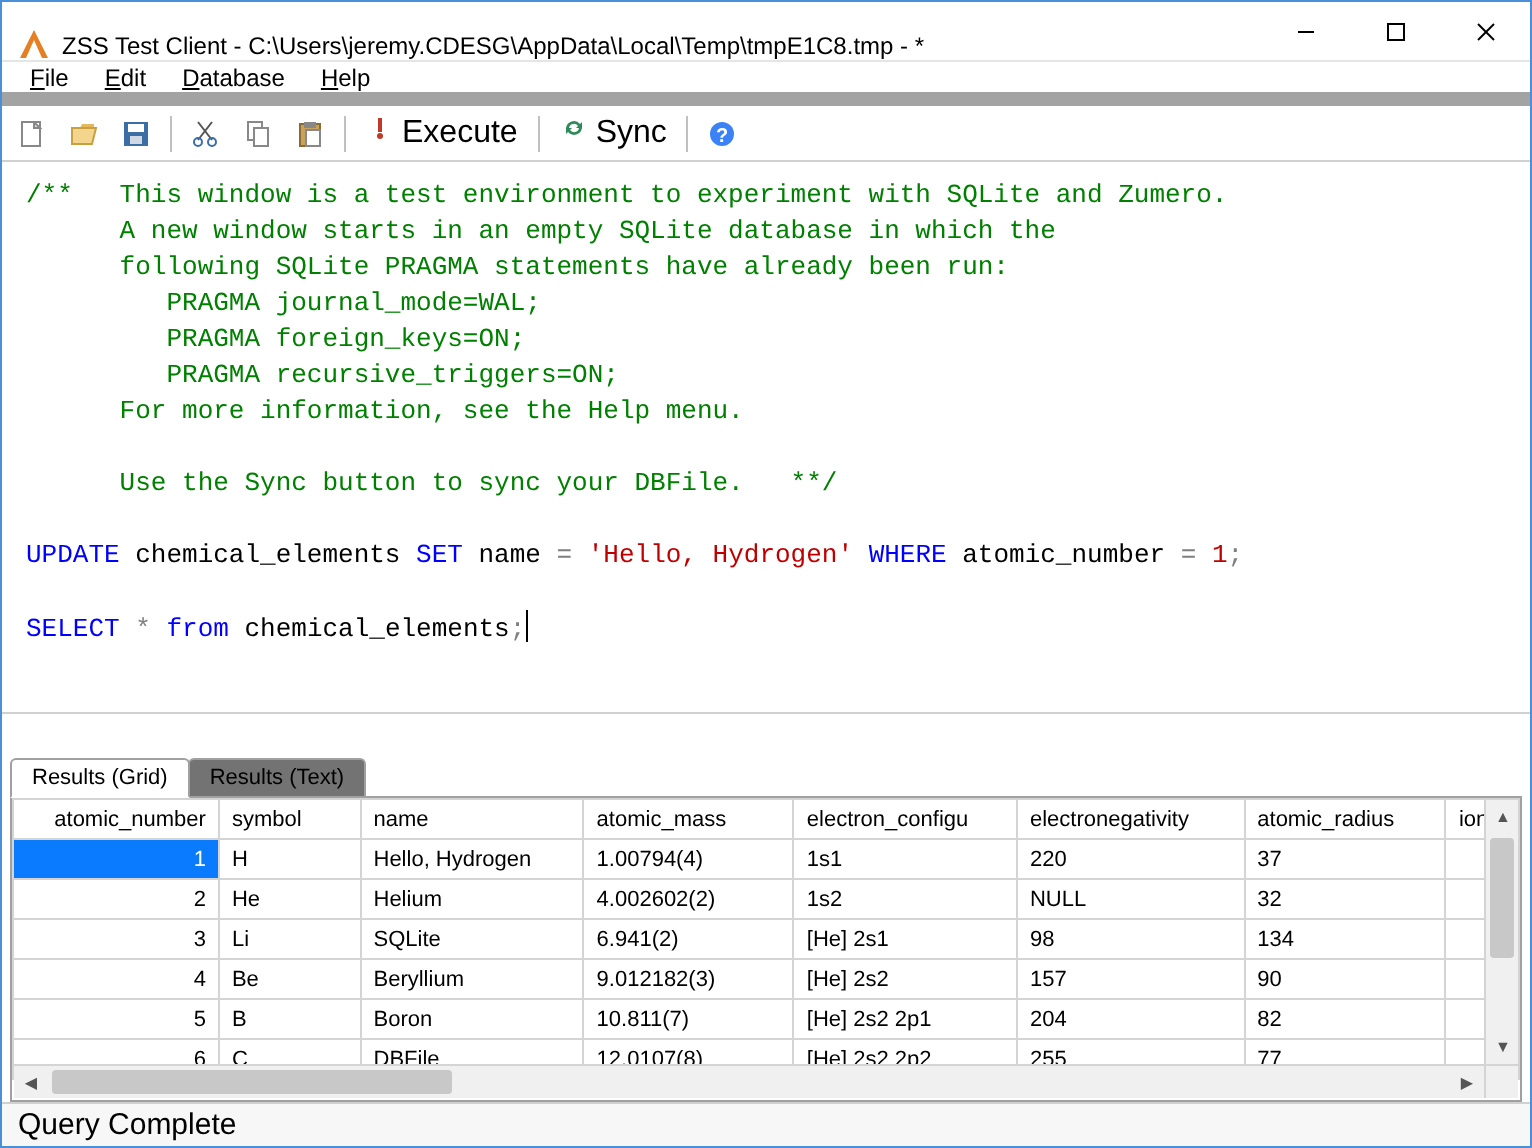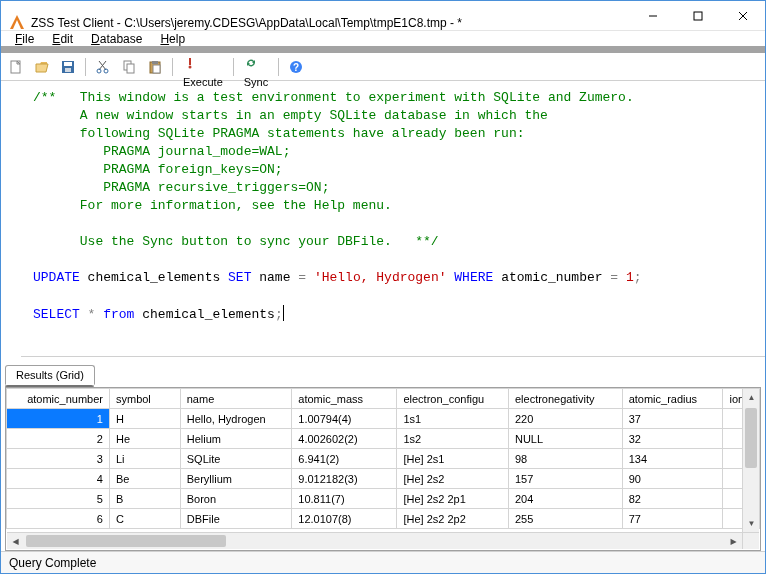--- a/index.html
+++ b/index.html
@@ -78,39 +78,37 @@
   .tb-btn svg { display:block; }
   .tb-sep {
     width: 1px;
     height: 18px;
     background: #c0c0c0;
     margin: 0 2px;
   }
   .tb-text-btn {
     height: 22px;
     display: flex;
-    align-items: flex-start;
+    align-items: center;
     gap: 4px;
     padding: 0 4px;
-    font-size: 11px;
-    flex-direction: column;
+    font-size: 16px;
   }
   
   .editor {
     flex: 0 0 auto;
     height: 276px;
     padding: 8px 12px 6px 12px;
     font-family: Consolas, "Courier New", monospace;
     font-size: 13px;
     line-height: 18px;
     white-space: pre;
     overflow: hidden;
     border-bottom: 1px solid #d0d0d0;
     position: relative;
-    margin-left: 20px;
   }
   .c-com { color: #008000; }
   .c-kw  { color: #0000ff; }
   .c-op  { color: #808080; }
   .c-str { color: #c00000; }
   .c-num { color: #c00000; }
   .caret {
     display: inline-block;
     width: 1px;
     height: 16px;
@@ -121,23 +119,22 @@
   .results-wrap {
     flex: 1;
     display: flex;
     flex-direction: column;
     overflow: hidden;
     padding: 0 4px;
   }
   .tabs {
     display: flex;
     height: 22px;
-    align-items: flex-start;
-    margin-top: 8px;
-    flex-direction: column;
+    align-items: flex-end;
+    margin-top: 19px;
   }
   .tab {
     padding: 3px 10px;
     font-size: 11px;
     border: 1px solid #a0a0a0;
     border-bottom: none;
     background: #737373;
     border-radius: 3px 3px 0 0;
     margin-right: -1px;
     position: relative;
@@ -220,21 +217,21 @@
     position:absolute; right:1px; bottom:1px; width:17px; height:17px; background:#f0f0f0;
     border-left:1px solid #d4d4d4; border-top:1px solid #d4d4d4;
   }
   
   .statusbar {
     height: 22px;
     border-top: 1px solid #d0d0d0;
     display: flex;
     align-items: center;
     padding: 0 8px;
-    font-size: 12px;
+    font-size: 15px;
     background: #f7f7f7;
   }
 </style>
 </head>
 <body>
 
 <div class="titlebar">
   <span class="app-icon">
     <svg width="16" height="16">
         <polygon points="1,15 8,1 15,15" fill="#e67e22"></polygon>

